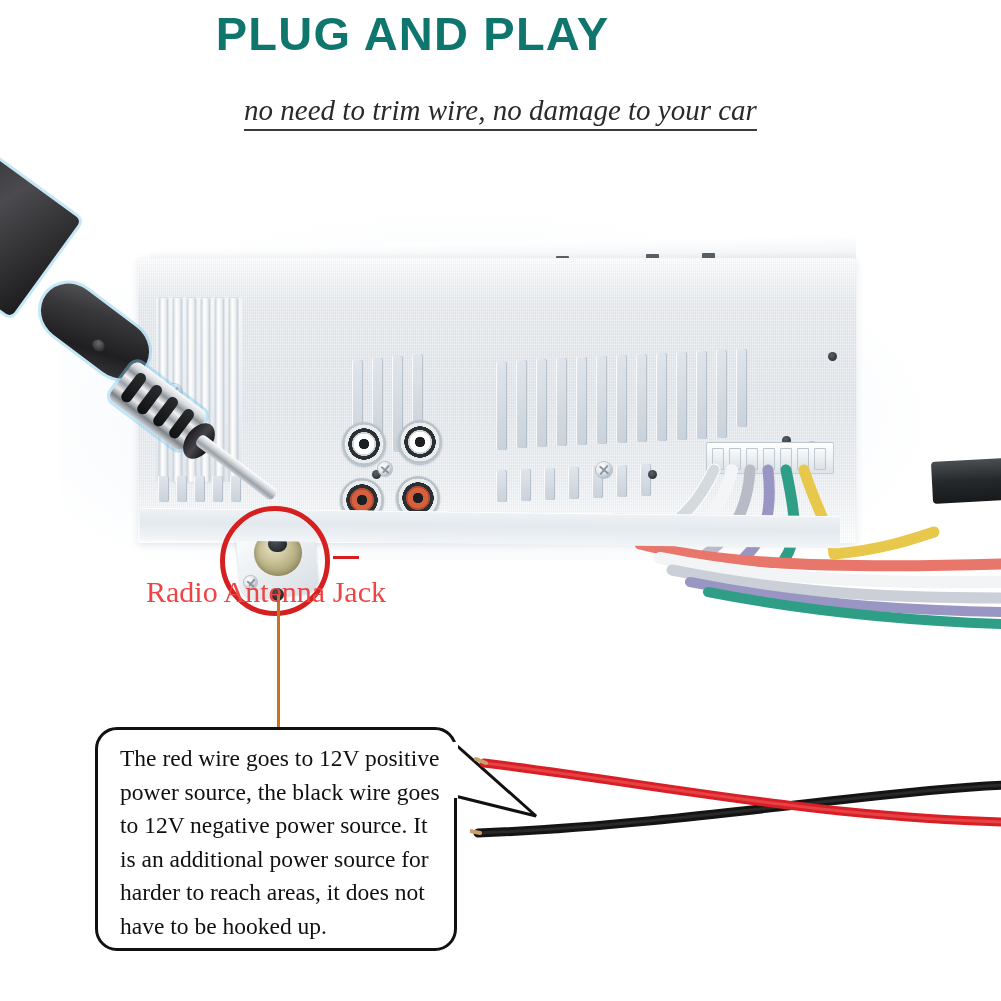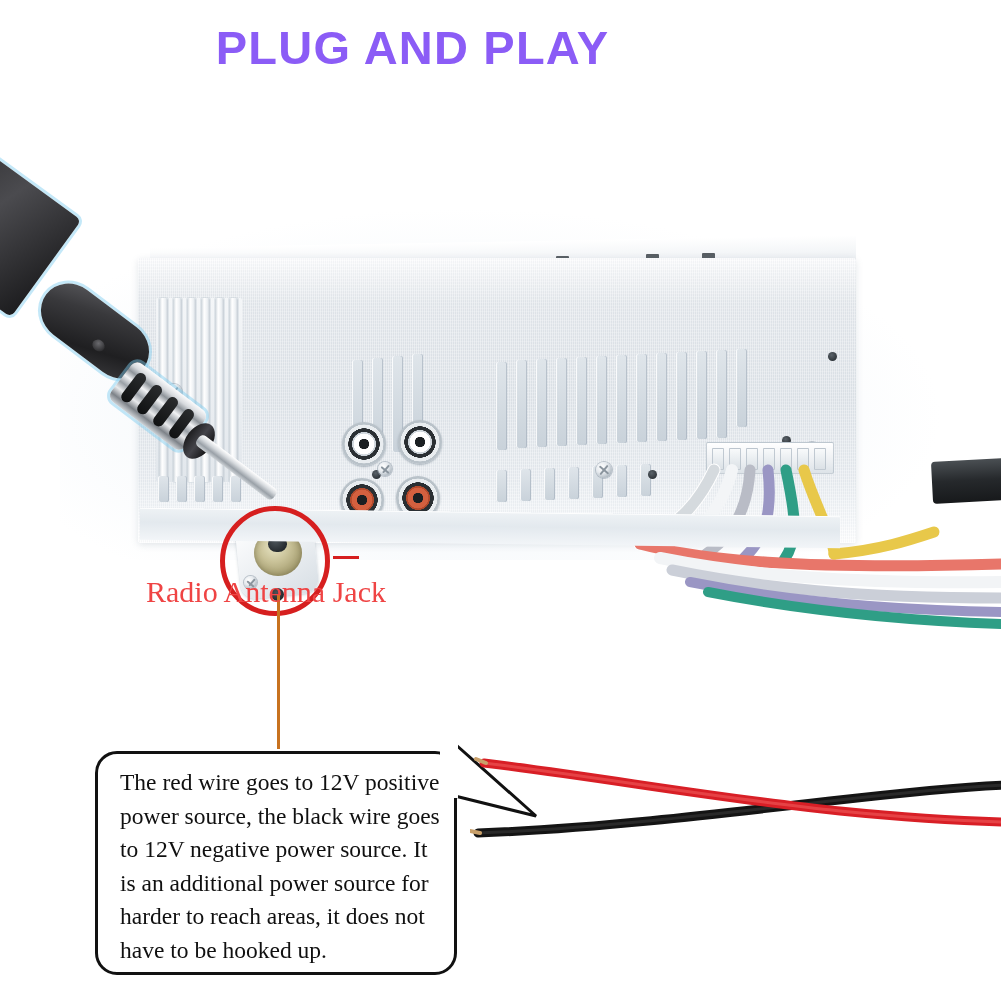--- a/index.html
+++ b/index.html
@@ -12,28 +12,28 @@
     width: 1001px;
     height: 1001px;
     background: #ffffff;
     overflow: hidden;
     font-family: "Liberation Sans", sans-serif;
   }
 
   
   #headline {
     position: absolute;
-    left: 0; top: 22px;
+    left: 0; top: 8px;
     width: 825px;
     text-align: center;
     font-family: "Liberation Sans", sans-serif;
     font-weight: bold;
     font-size: 47px;
     letter-spacing: 1.2px;
-    color: #8b5cf6;
+    color: #0f766e;
     line-height: 1.1;
     white-space: nowrap;
   }
   #subhead {
     position: absolute;
     left: 0; top: 92px;
     width: 1001px;
     text-align: center;
     font-family: "Liberation Serif", serif;
     font-style: italic;
@@ -378,21 +378,20 @@
 
   
   #bubble {
     position: absolute;
     left: 95px; top: 727px;
     width: 362px; height: 224px;
     box-sizing: border-box;
     border: 3px solid #111111;
     border-radius: 22px;
     background: #ffffff;
-    margin-top: 24px;
   }
   #bubble-text {
     position: absolute;
     left: 22px; top: 12px;
     width: 322px;
     font-family: "Liberation Serif", serif;
     font-size: 23.5px;
     line-height: 33.5px;
     color: #101010;
     text-align: left;
@@ -412,20 +411,23 @@
     pointer-events: none;
   }
 </style>
 </head>
 <body>
 
 <div id="page">
 
   <div id="headline">PLUG AND PLAY</div>
 
+  <div id="subhead">
+    <span class="u">no need to trim wire, no damage to your car</span>
+  </div>
 
   <div id="photo-stage">
 
     <div class="bg-wash"></div>
 
     <div class="top-cover"></div>
     <div class="top-cover2"></div>
     <div class="top-slot" style="left:318px; top:122px;"></div>
     <div class="top-slot" style="left:372px; top:120px;"></div>
     <div class="top-slot" style="left:424px; top:119px;"></div>

